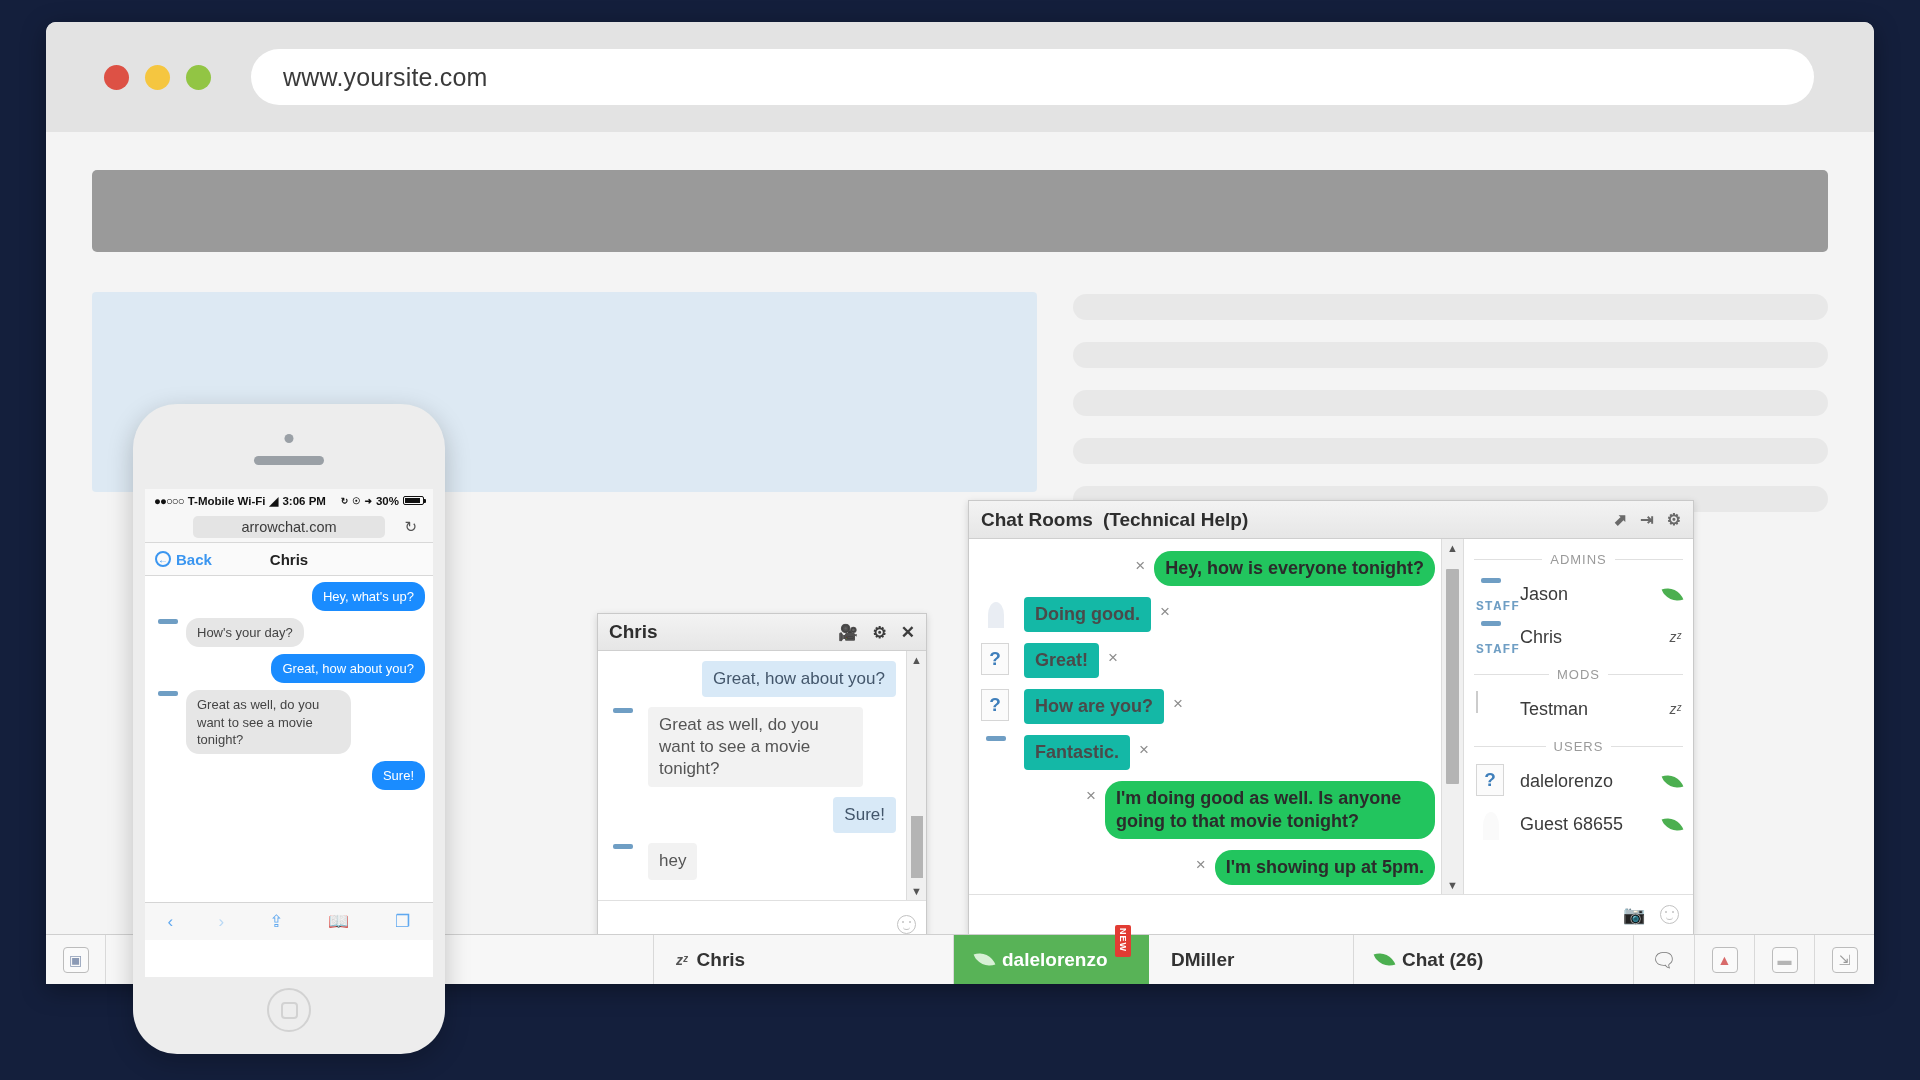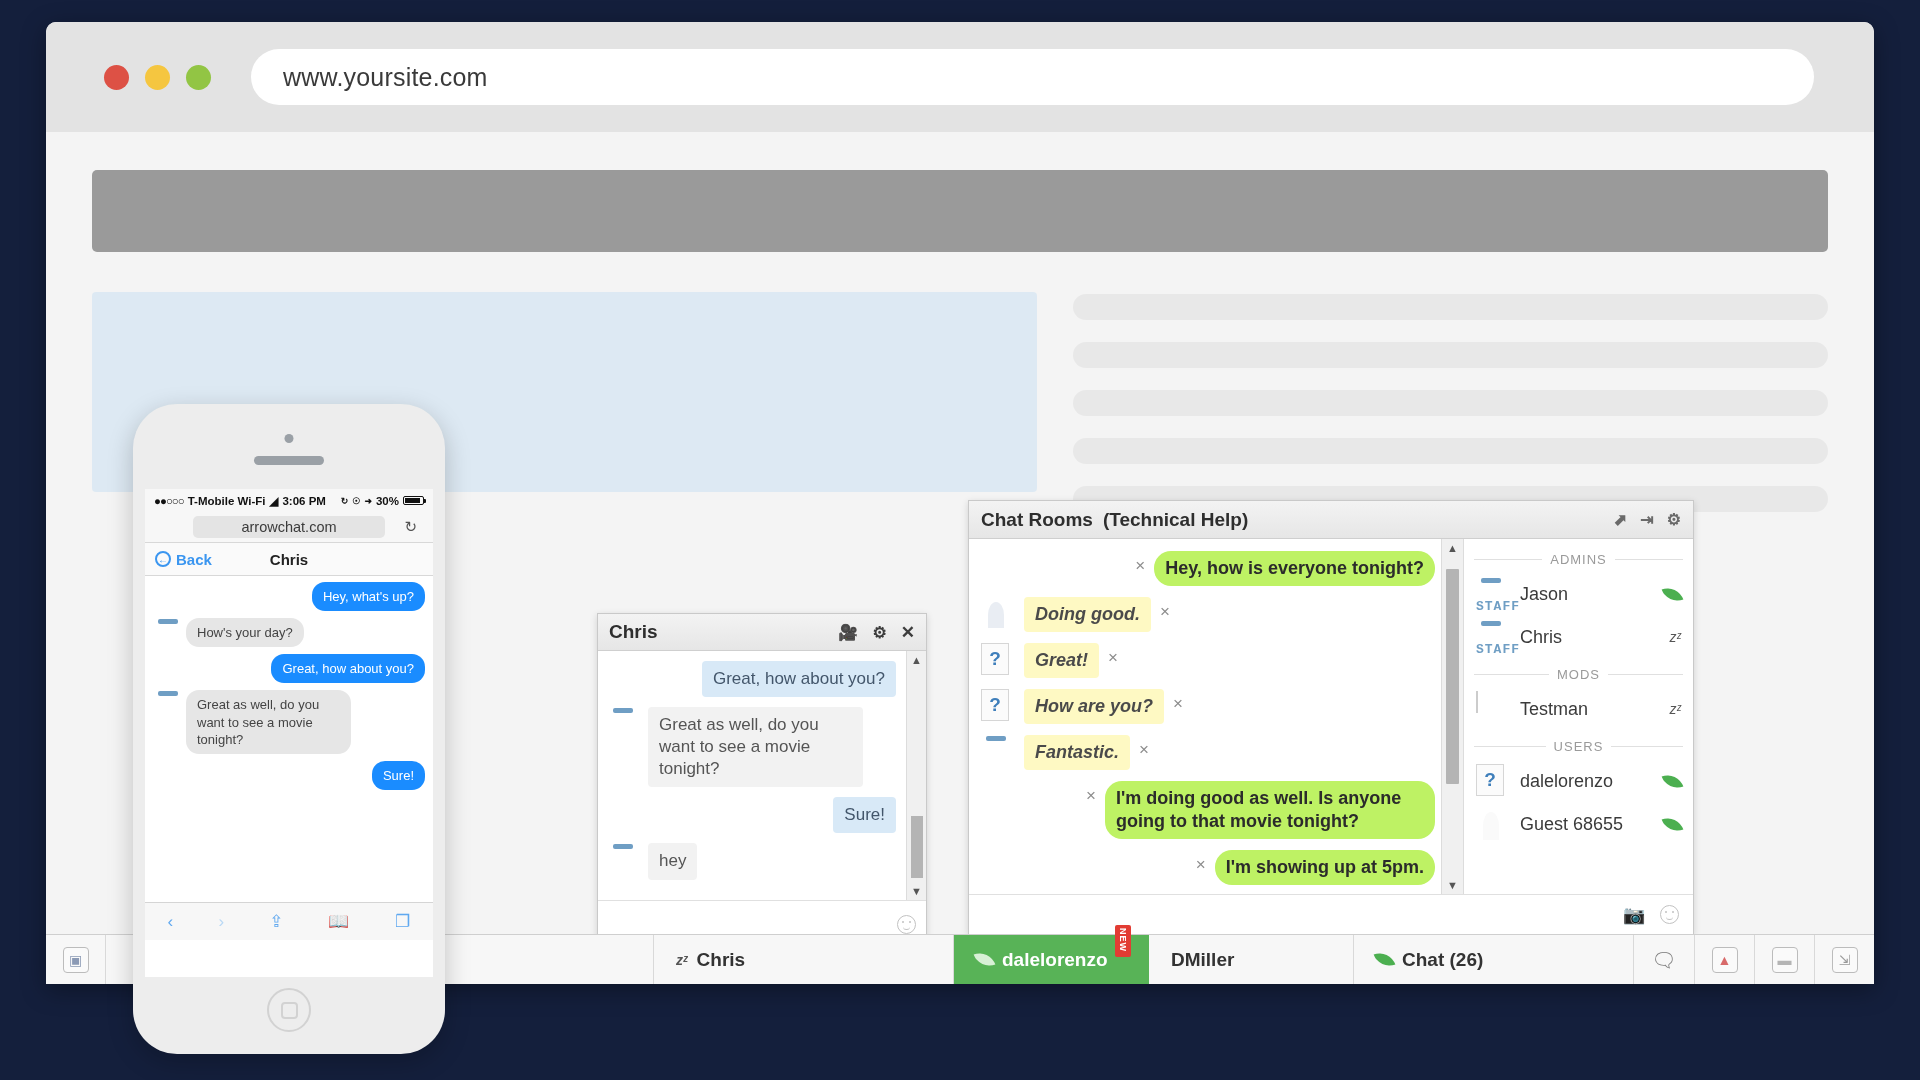--- a/index.html
+++ b/index.html
@@ -184,22 +184,22 @@
   .msg.right { justify-content: flex-end; }
   .bubble {
     border-radius: 4px;
     padding: 6px 11px;
     font-size: 18px;
     font-weight: bold;
     color: #2b2b2b;
     line-height: 1.28;
     max-width: 330px;
   }
-  .bubble.grey { background: #fef9c3; font-weight: bold; color:#4a4a4a;font-style:italic; }
-  .bubble.green { background: #bef264; border-radius: 17px; }
+  .bubble.grey { background: #14b8a6; font-weight: bold; color:#4a4a4a; }
+  .bubble.green { background: #22c55e; border-radius: 17px; }
   .xmark { color: #8d8d8d; font-size: 17px; line-height: 30px; }
   .avatar {
     width: 34px; height: 34px;
     flex-shrink: 0;
     position: relative;
   }
   .av-blue {
     width: 30px; height: 22px;
     background: #2f6fa8; border-radius: 50% 50% 45% 45%;
     position: relative; top: 2px;

